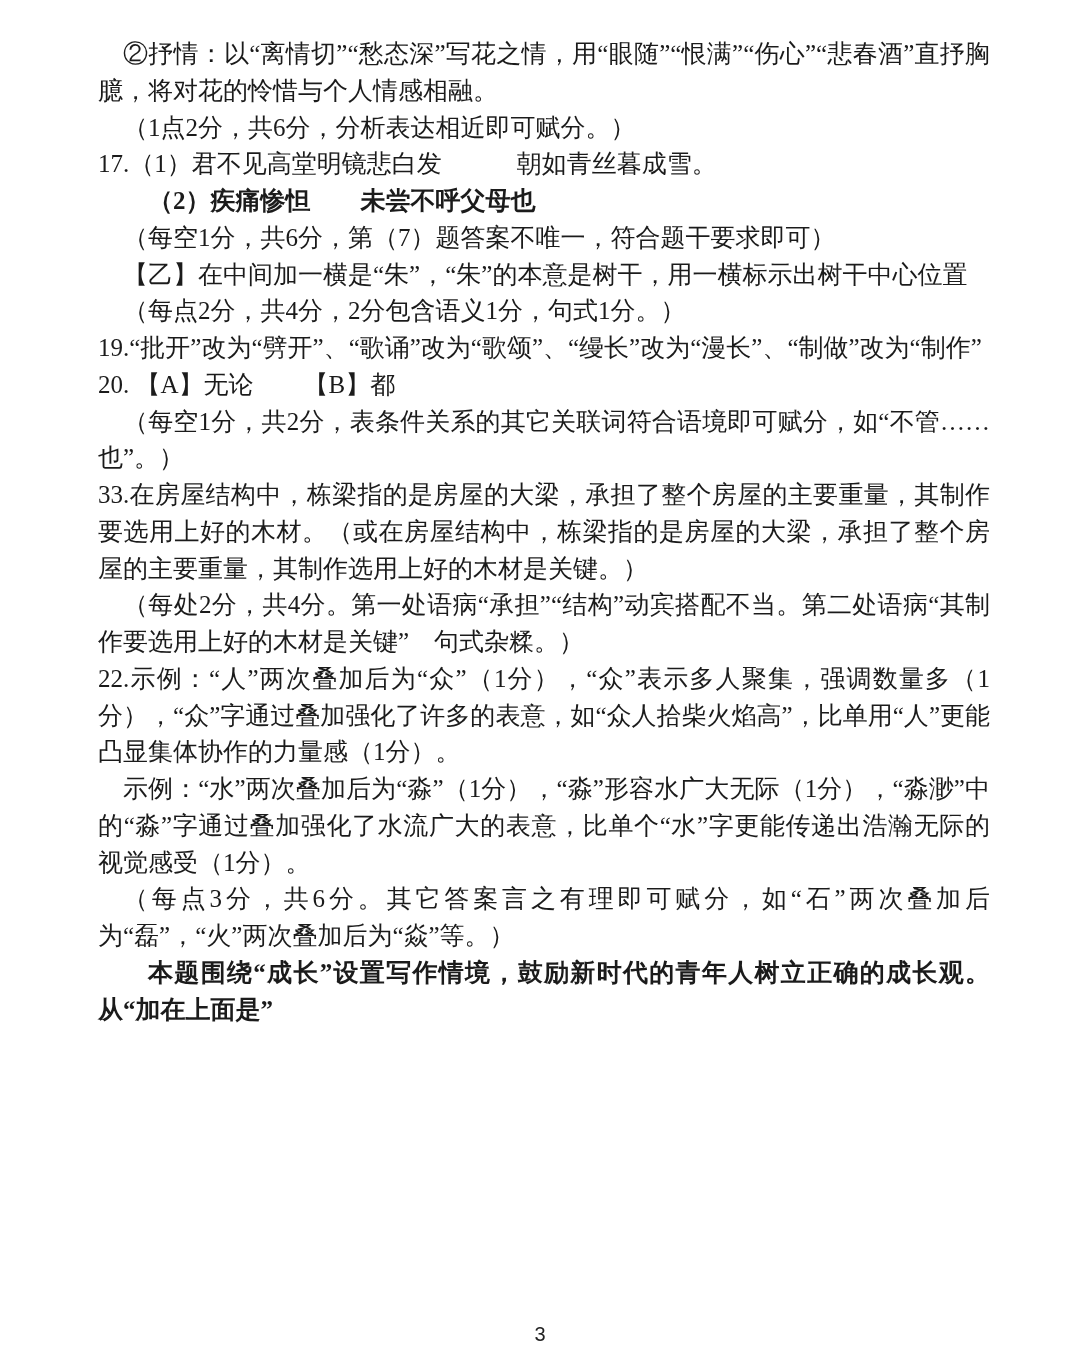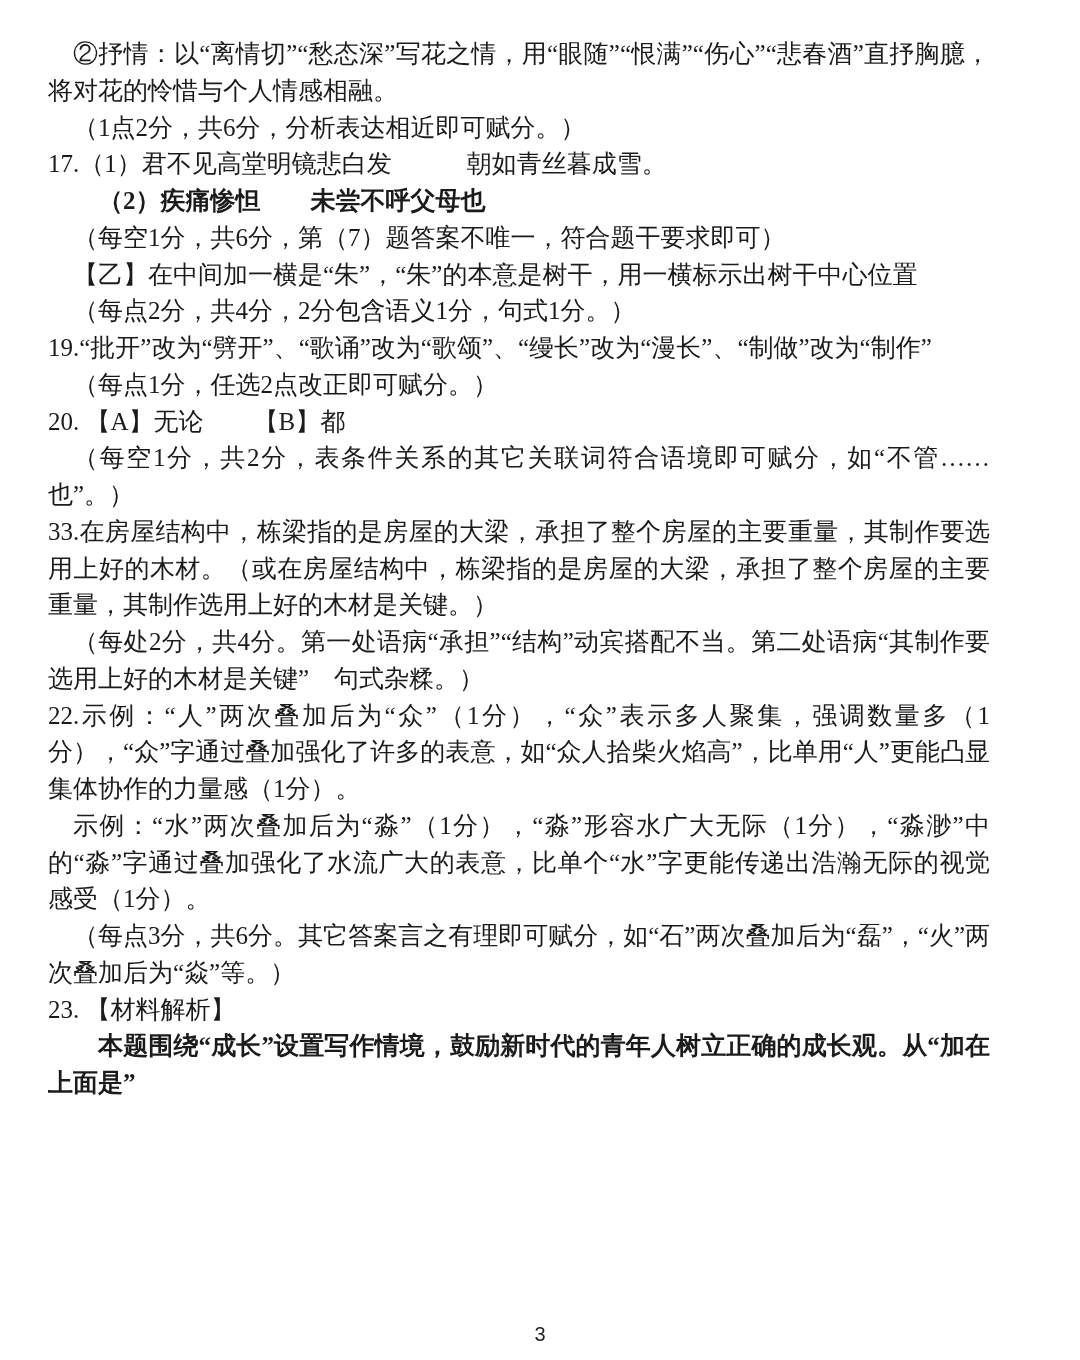--- a/index.html
+++ b/index.html
@@ -14,21 +14,21 @@
     font-family: "Liberation Serif", "DejaVu Serif", serif;
     color: #1b1b1b;
     overflow: hidden;
   }
   .page {
     position: absolute;
     inset: 0;
     background: #ffffff;
   }
   .content {
-    padding: 36px 90px 0 48px;
+    padding: 36px 90px 0 98px;
   }
   p.para {
     margin: 0;
     font-size: 25px;
     line-height: 36.75px;
     text-align: justify;
     word-break: break-all;
     color: #1b1b1b;
   }
   .indent-0 { text-indent: 0; }
@@ -54,27 +54,25 @@
   <div class="content">
 
   <p class="para indent-1">②抒情：以“离情切”“愁态深”写花之情，用“眼随”“恨满”“伤心”“悲春酒”直抒胸臆，将对花的怜惜与个人情感相融。</p>
       <p class="para indent-1">（1点2分，共6分，分析表达相近即可赋分。）</p>
       <p class="para indent-0">17.（1）君不见高堂明镜悲白发　　　朝如青丝暮成雪。</p>
       <p class="para indent-2">（2）疾痛惨怛　　未尝不呼父母也</p>
       <p class="para indent-1">（每空1分，共6分，第（7）题答案不唯一，符合题干要求即可）</p>
       <p class="para indent-1">【乙】在中间加一横是“朱”，“朱”的本意是树干，用一横标示出树干中心位置</p>
       <p class="para indent-1">（每点2分，共4分，2分包含语义1分，句式1分。）</p>
       <p class="para indent-0">19.“批开”改为“劈开”、“歌诵”改为“歌颂”、“缦长”改为“漫长”、“制做”改为“制作”</p>
-      <p class="para indent-1">（每点1分，任选2点改正即可赋分。）</p>
       <p class="para indent-0">20. 【A】无论　　【B】都</p>
       <p class="para indent-1">（每空1分，共2分，表条件关系的其它关联词符合语境即可赋分，如“不管……也”。）</p>
       <p class="para indent-0">33.在房屋结构中，栋梁指的是房屋的大梁，承担了整个房屋的主要重量，其制作要选用上好的木材。（或在房屋结构中，栋梁指的是房屋的大梁，承担了整个房屋的主要重量，其制作选用上好的木材是关键。）</p>
       <p class="para indent-1">（每处2分，共4分。第一处语病“承担”“结构”动宾搭配不当。第二处语病“其制作要选用上好的木材是关键”　句式杂糅。）</p>
       <p class="para indent-0">22.示例：“人”两次叠加后为“众”（1分），“众”表示多人聚集，强调数量多（1分），“众”字通过叠加强化了许多的表意，如“众人拾柴火焰高”，比单用“人”更能凸显集体协作的力量感（1分）。</p>
       <p class="para indent-1">示例：“水”两次叠加后为“淼”（1分），“淼”形容水广大无际（1分），“淼渺”中的“淼”字通过叠加强化了水流广大的表意，比单个“水”字更能传递出浩瀚无际的视觉感受（1分）。</p>
       <p class="para indent-1">（每点3分，共6分。其它答案言之有理即可赋分，如“石”两次叠加后为“磊”，“火”两次叠加后为“焱”等。）</p>
-      <p class="para indent-0">23. 【材料解析】</p>
       <p class="para indent-2">本题围绕“成长”设置写作情境，鼓励新时代的青年人树立正确的成长观。从“加在上面是”</p>
     </div>
   <div class="footer">
     <span class="page-number">3</span>
   </div>
 </div>
 
 </body></html>

